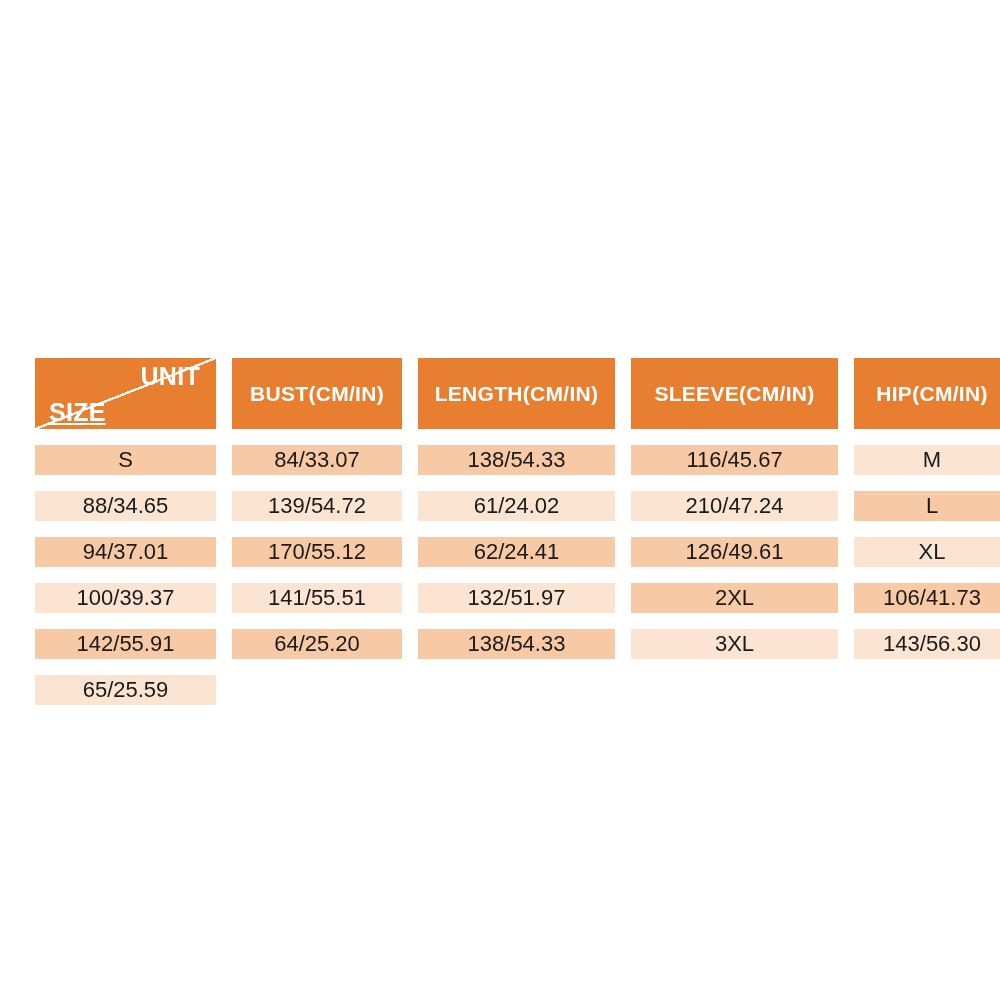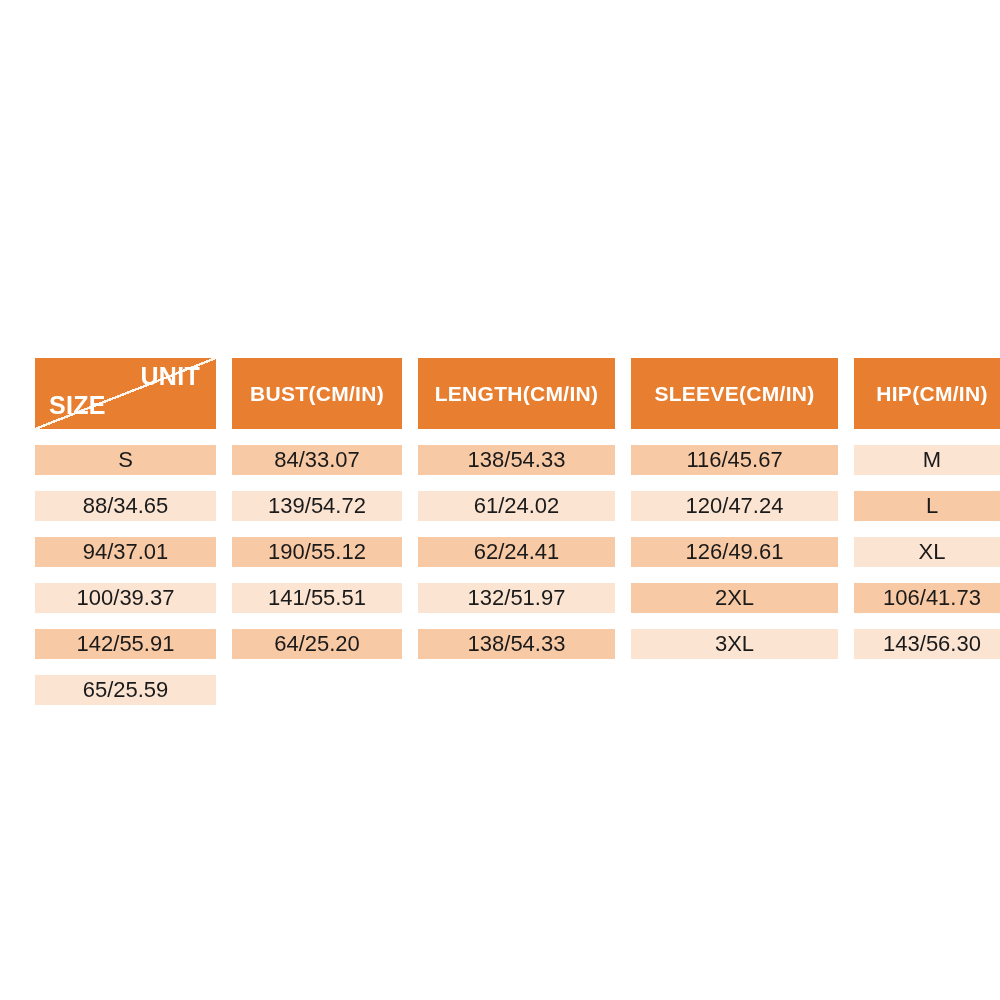--- a/index.html
+++ b/index.html
@@ -53,23 +53,24 @@
     background-color: var(--header-bg, #E87E2F);
   }
   .corner .unit-label {
     position: absolute;
     top: 4px;
     right: 16px;
     font-size: 25px;
   }
   .corner .size-label {
     position: absolute;
-    bottom: 9px;
+    bottom: 2px;
     left: 14px;
     font-size: 25px;
+    text-decoration: underline;
   }
   .row-odd  { background: var(--row-odd,  #F8C9A5); }
   .row-even { background: var(--row-even, #FCE4D3); }
 </style>
 </head>
 <body>
 
 <div class="page">
   <div class="size-table">
 
@@ -84,25 +85,25 @@
 
     <div class="cell row-odd">S</div>
     <div class="cell row-odd">84/33.07</div>
     <div class="cell row-odd">138/54.33</div>
     <div class="cell row-odd">116/45.67</div>
 
     <div class="cell row-even">M</div>
     <div class="cell row-even">88/34.65</div>
     <div class="cell row-even">139/54.72</div>
     <div class="cell row-even">61/24.02</div>
-    <div class="cell row-even">120/47.24</div>
+    <div class="cell row-even">210/47.24</div>
 
     <div class="cell row-odd">L</div>
     <div class="cell row-odd">94/37.01</div>
-    <div class="cell row-odd">190/55.12</div>
+    <div class="cell row-odd">170/55.12</div>
     <div class="cell row-odd">62/24.41</div>
     <div class="cell row-odd">126/49.61</div>
 
     <div class="cell row-even">XL</div>
     <div class="cell row-even">100/39.37</div>
     <div class="cell row-even">141/55.51</div>
     <div class="cell row-even">132/51.97</div>
 
     <div class="cell row-odd">2XL</div>
     <div class="cell row-odd">106/41.73</div>

